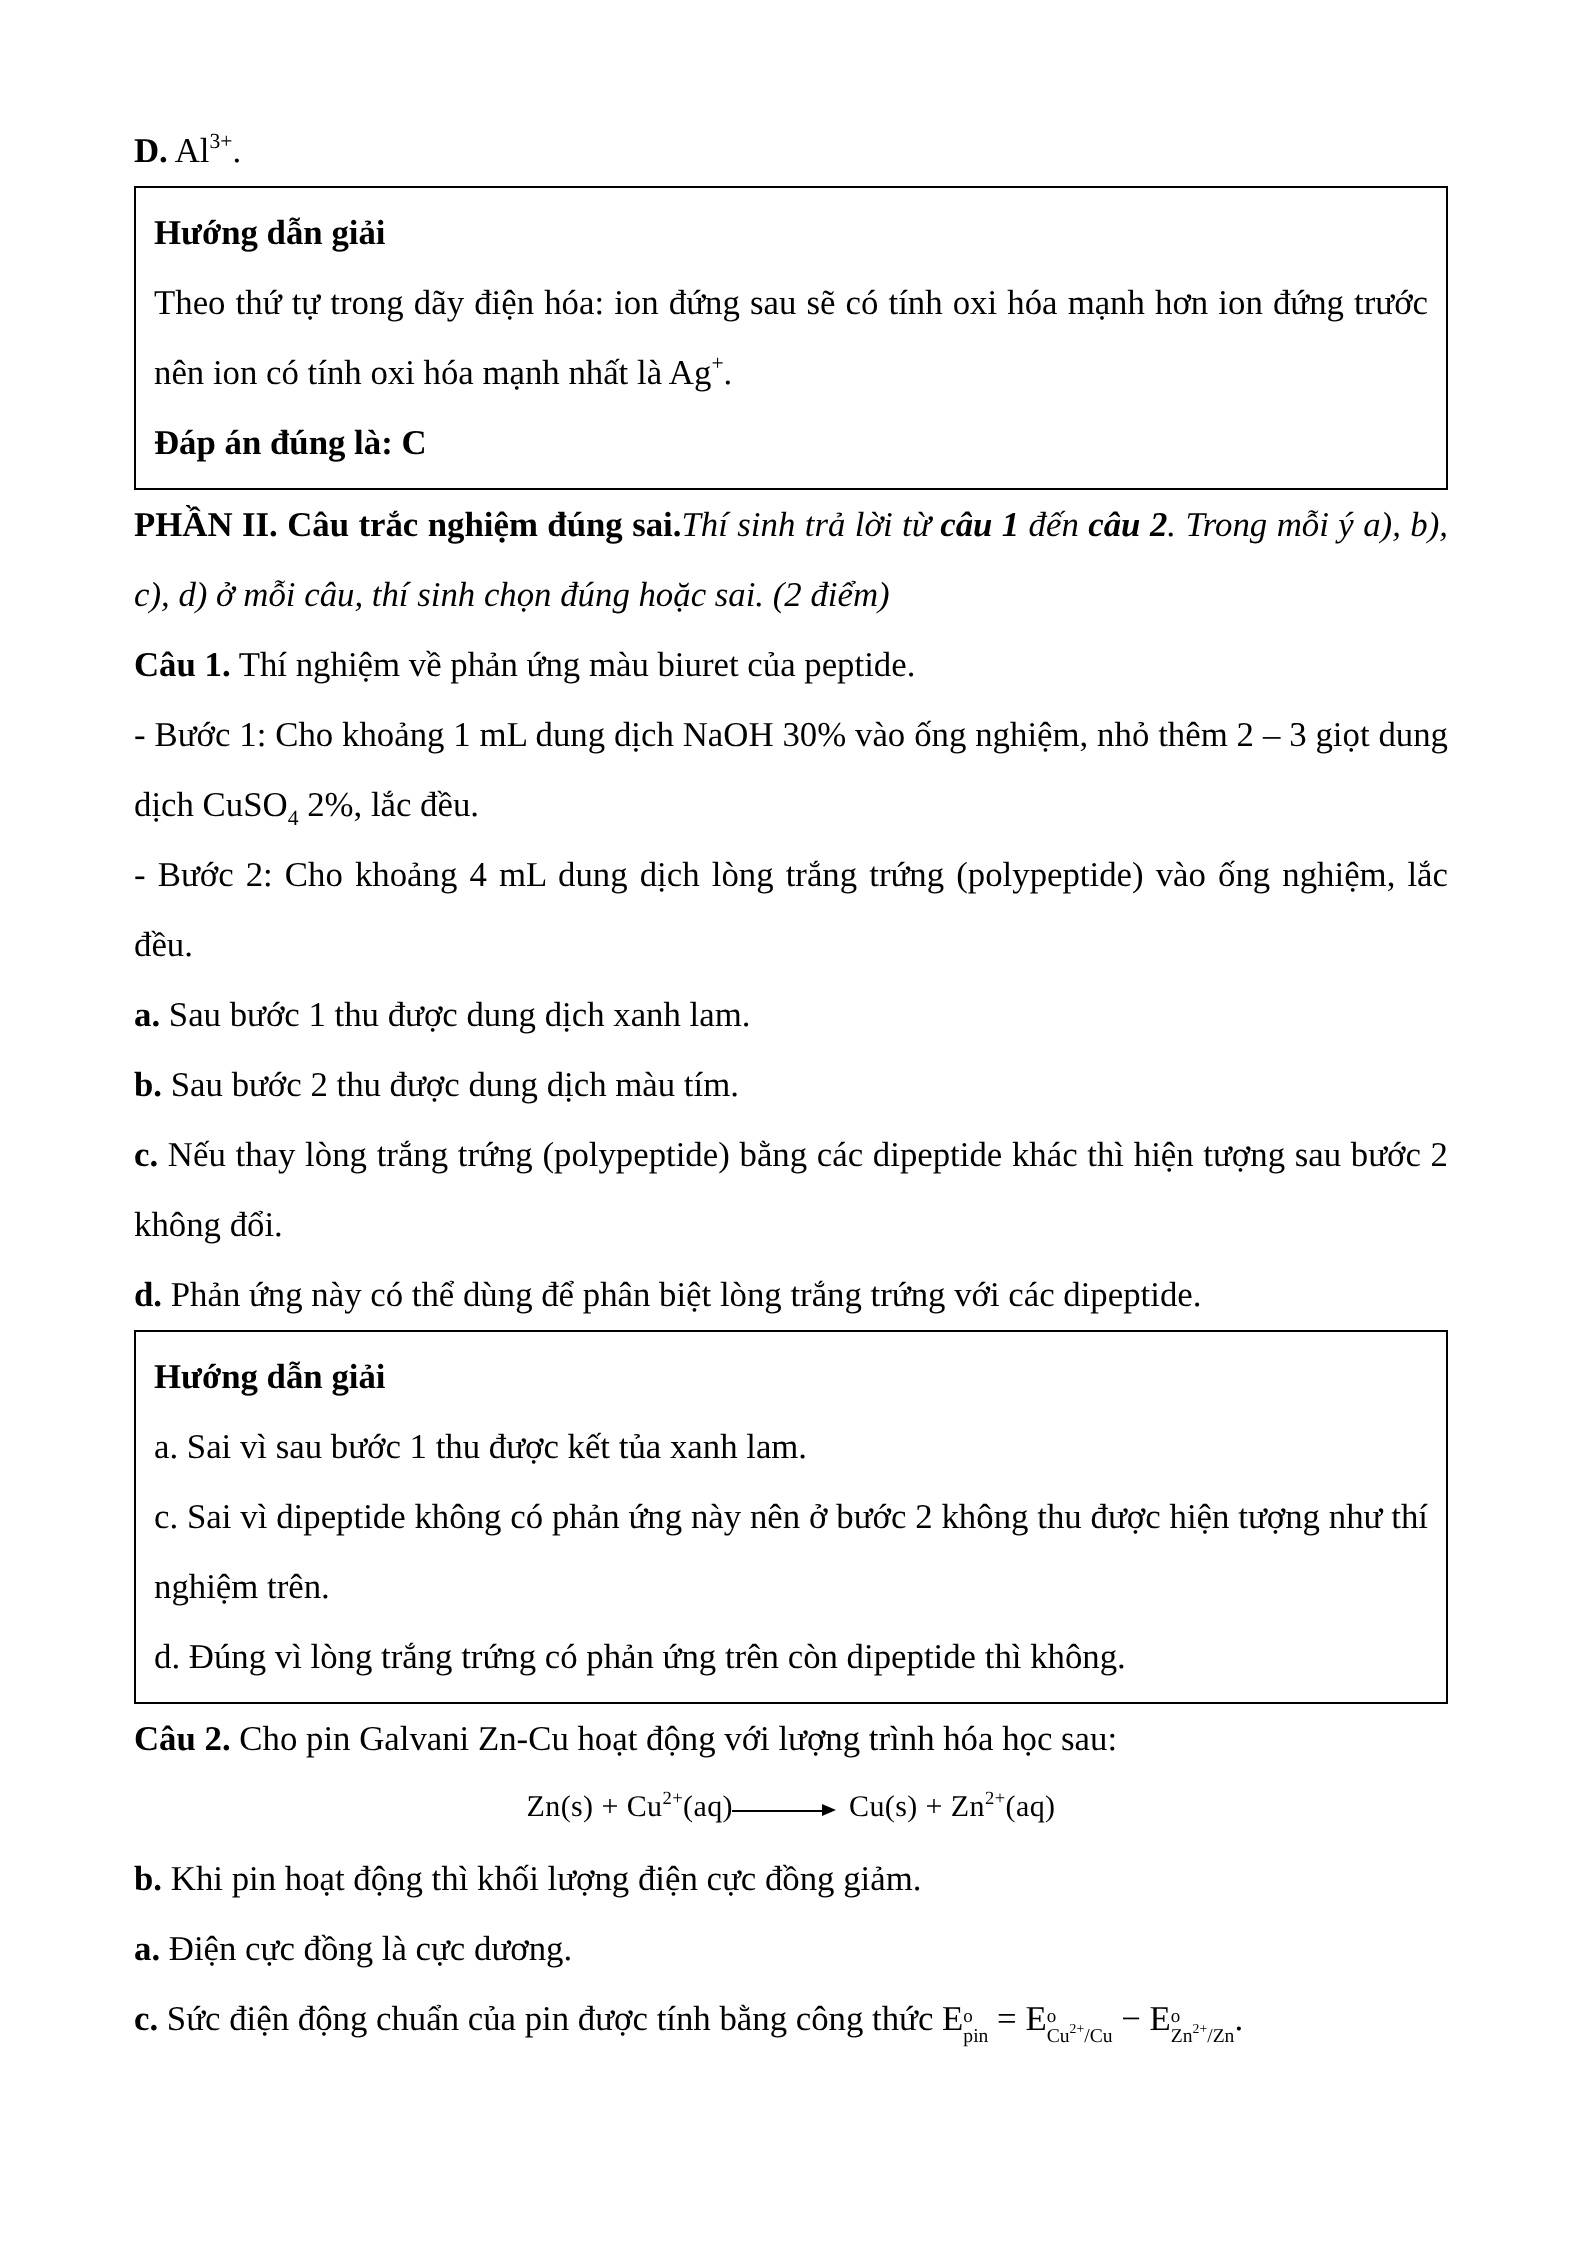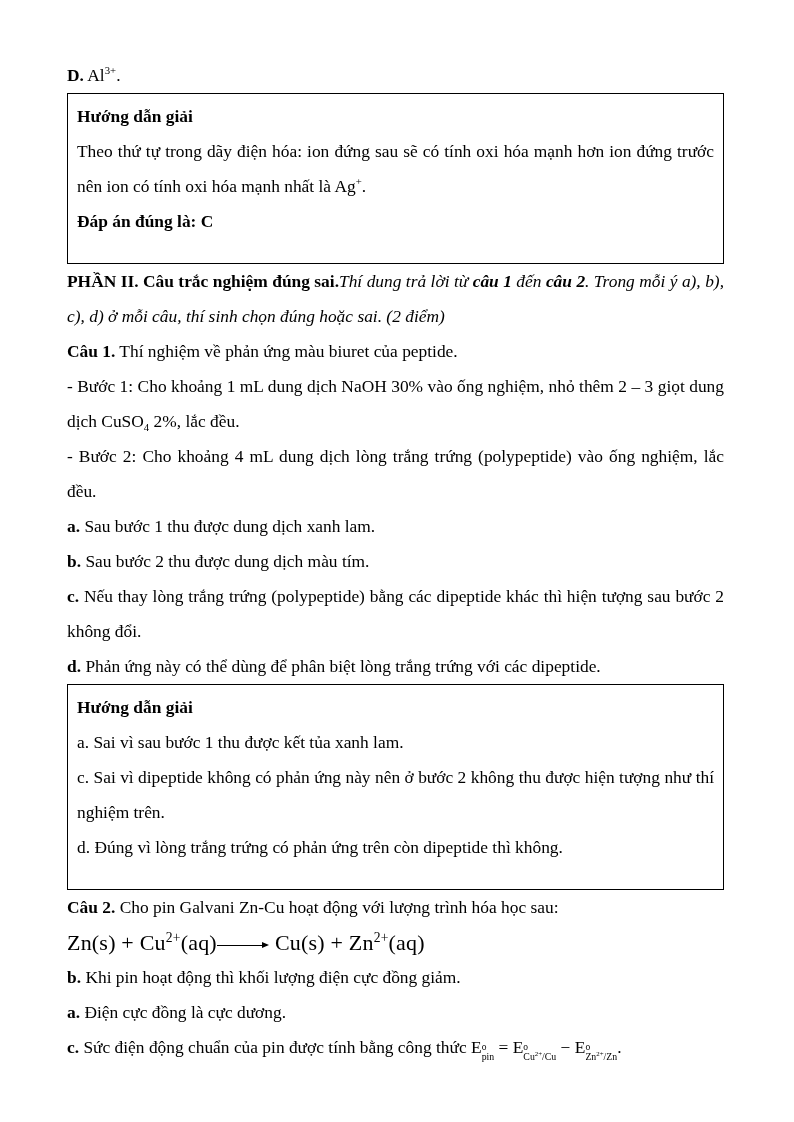--- a/index.html
+++ b/index.html
@@ -43,29 +43,29 @@
   sub.sb {
     font-size: 0.62em;
     vertical-align: sub;
     line-height: 0;
   }
 
   
   .box {
     border: 1.3px solid #000000;
     box-sizing: border-box;
-    padding: 5px 9px 24px 9px;
+    padding: 5px 9px 5px 9px;
     margin: 0;
   }
   .box .line { text-align: justify; }
 
   
   .equation {
-    text-align: left;
-    font-size: 22px;
+    text-align: center;
+    font-size: 15px;
     line-height: 35px;
     letter-spacing: 0.2px;
   }
   .arrow-long {
     display: inline-block;
     position: relative;
     width: 58px;
     height: 1em;
     vertical-align: middle;
   }
@@ -132,21 +132,21 @@
     <span class="b">D.</span>
     <span>Al</span><sup class="chg">3+</sup><span>.</span>
   </p>
 
   <div class="box">
     <p class="line nojust b">Hướng dẫn giải</p>
     <p class="line"><span>Theo thứ tự trong dãy điện hóa: ion đứng sau sẽ có tính oxi hóa mạnh hơn ion đứng trước nên ion có tính oxi hóa mạnh nhất là Ag</span><sup class="chg">+</sup><span>.</span></p>
     <p class="line nojust b">Đáp án đúng là: C</p>
   </div>
 
-  <p class="line"><span class="b">PHẦN II. Câu trắc nghiệm đúng sai.</span><span class="i">Thí dung trả lời từ </span><span class="bi">câu 1</span><span class="i"> đến </span><span class="bi">câu 2</span><span class="i">. Trong mỗi ý a), b), c), d) ở mỗi câu, thí sinh chọn đúng hoặc sai. (2 điểm)</span></p>
+  <p class="line"><span class="b">PHẦN II. Câu trắc nghiệm đúng sai.</span><span class="i">Thí sinh trả lời từ </span><span class="bi">câu 1</span><span class="i"> đến </span><span class="bi">câu 2</span><span class="i">. Trong mỗi ý a), b), c), d) ở mỗi câu, thí sinh chọn đúng hoặc sai. (2 điểm)</span></p>
 
   <p class="line nojust"><span class="b">Câu 1.</span><span> Thí nghiệm về phản ứng màu biuret của peptide.</span></p>
 
   <p class="line"><span>- Bước 1: Cho khoảng 1 mL dung dịch NaOH 30% vào ống nghiệm, nhỏ thêm 2 – 3 giọt dung dịch CuSO</span><sub class="sb">4</sub><span> 2%, lắc đều.</span></p>
 
   <p class="line">- Bước 2: Cho khoảng 4 mL dung dịch lòng trắng trứng (polypeptide) vào ống nghiệm, lắc đều.</p>
 
   <p class="line nojust"><span class="b">a.</span><span> Sau bước 1 thu được dung dịch xanh lam.</span></p>
 
   <p class="line nojust"><span class="b">b.</span><span> Sau bước 2 thu được dung dịch màu tím.</span></p>

